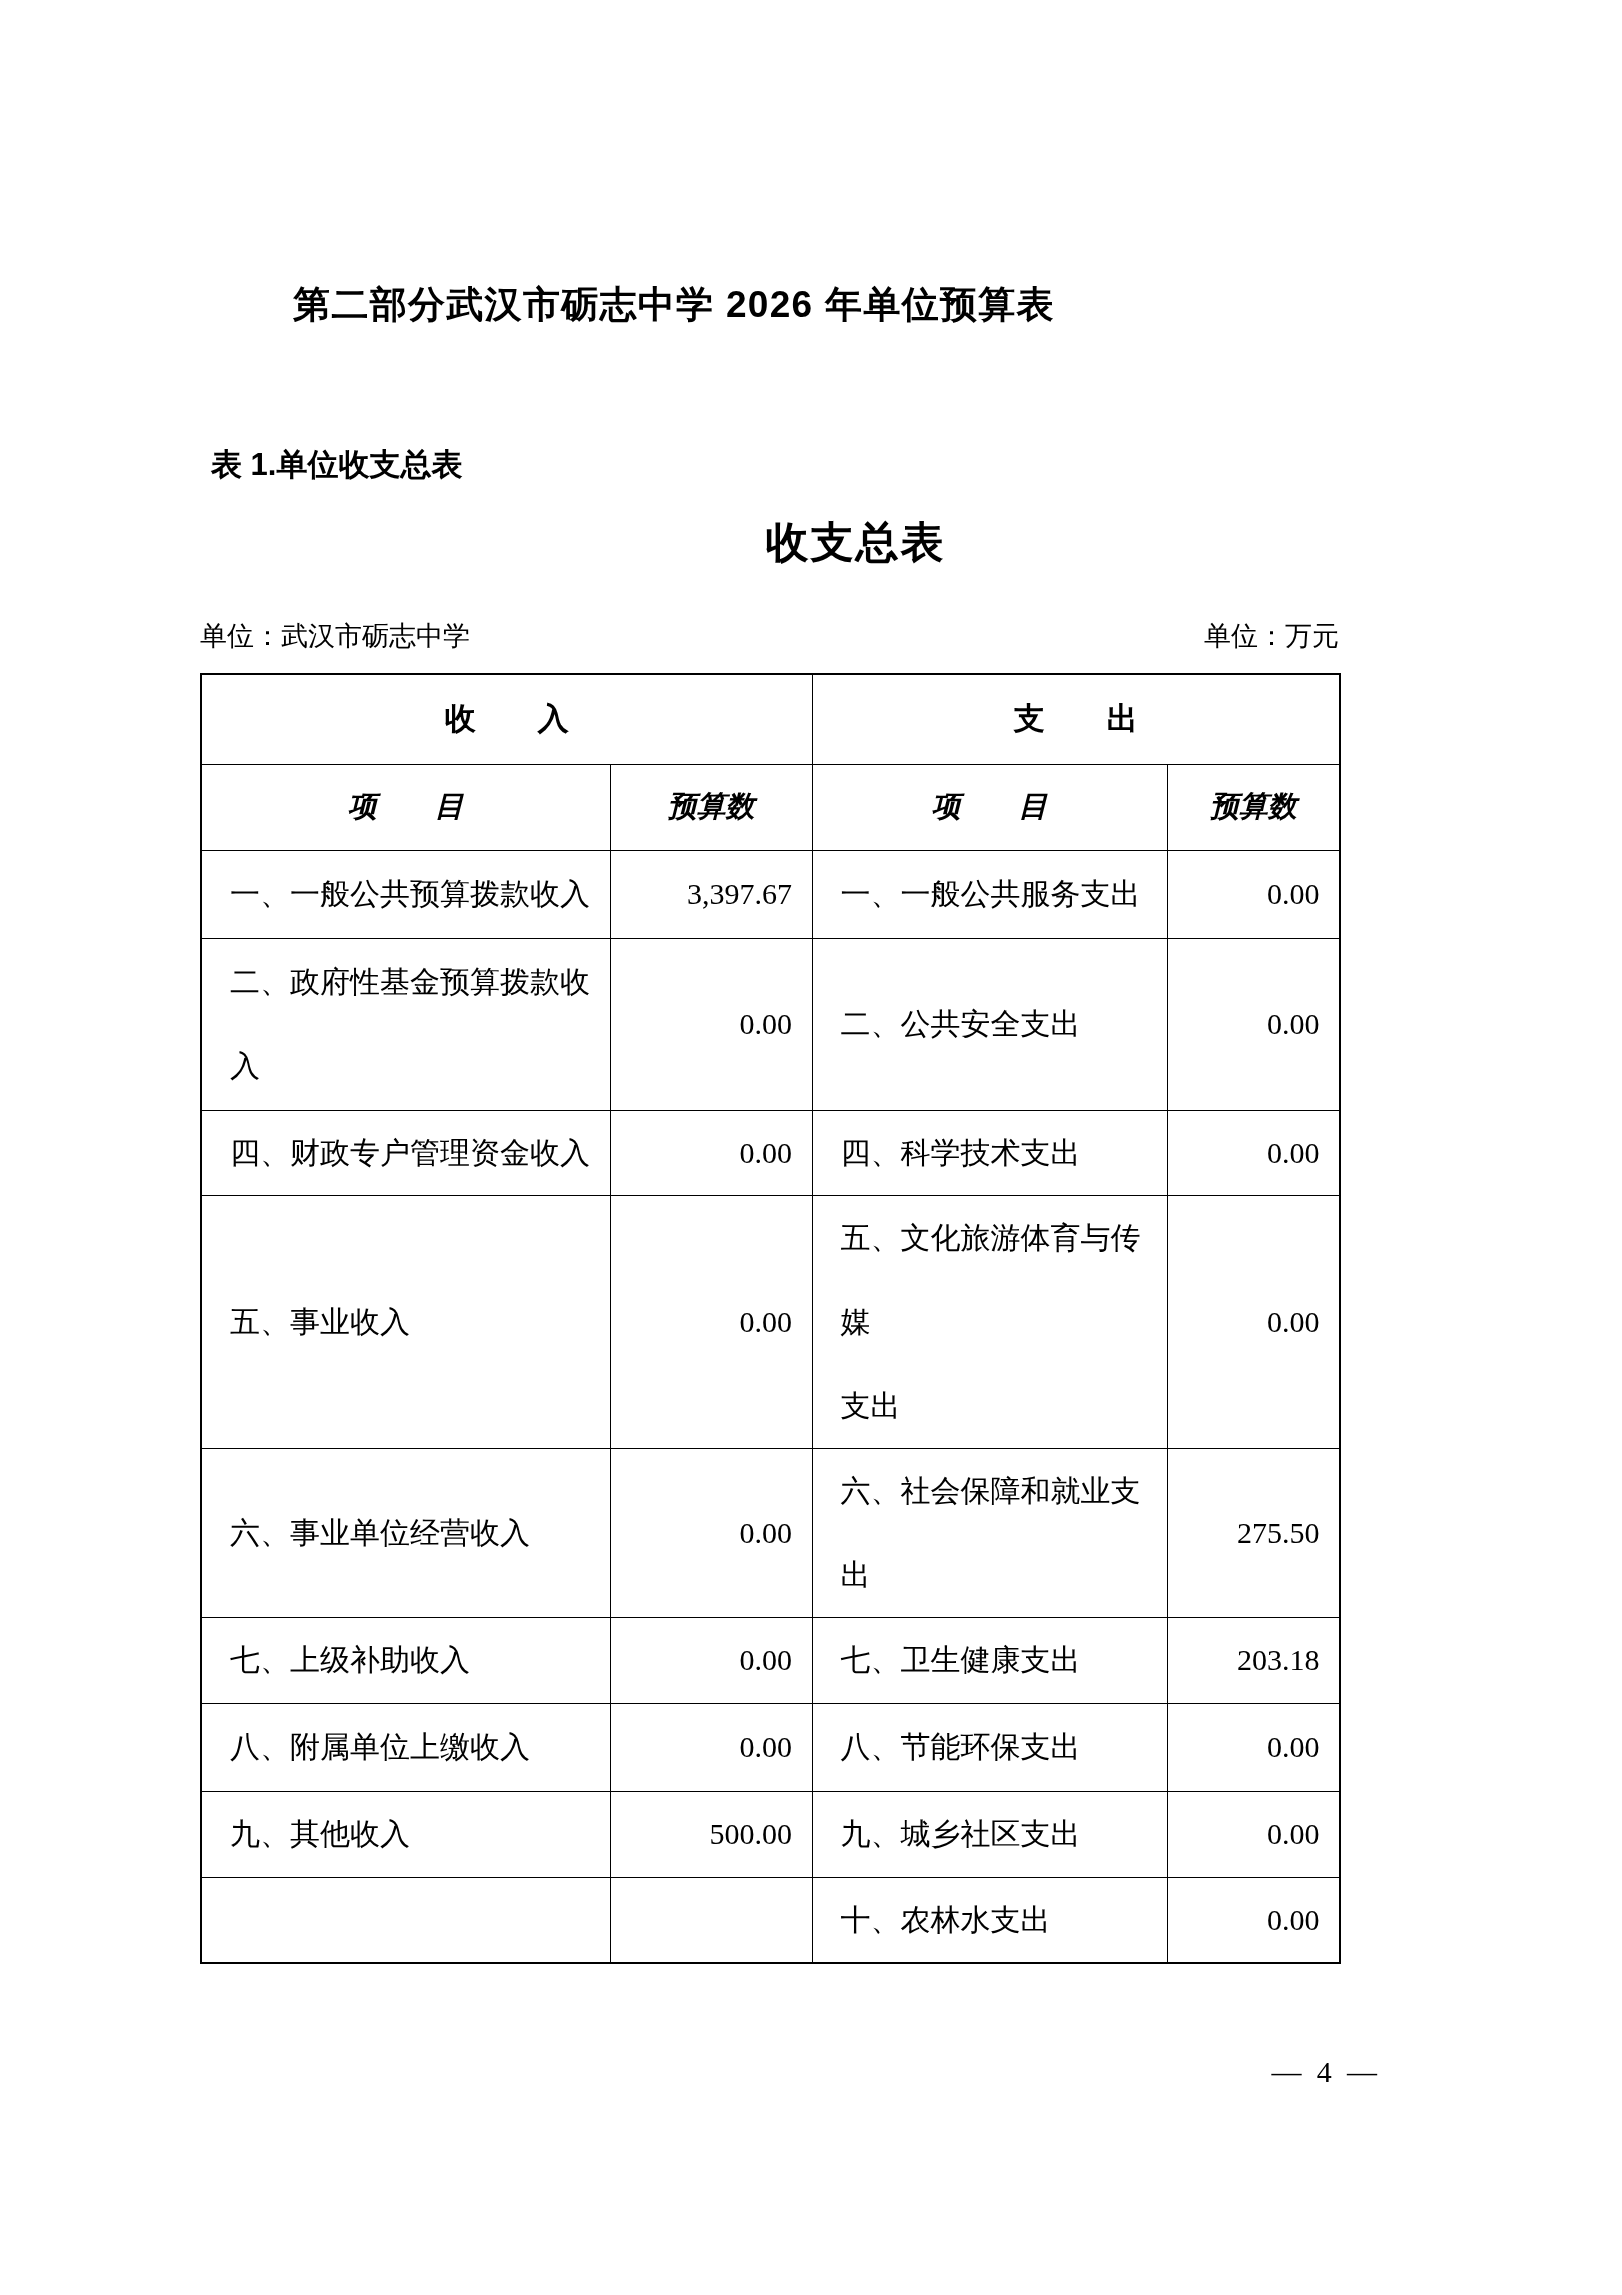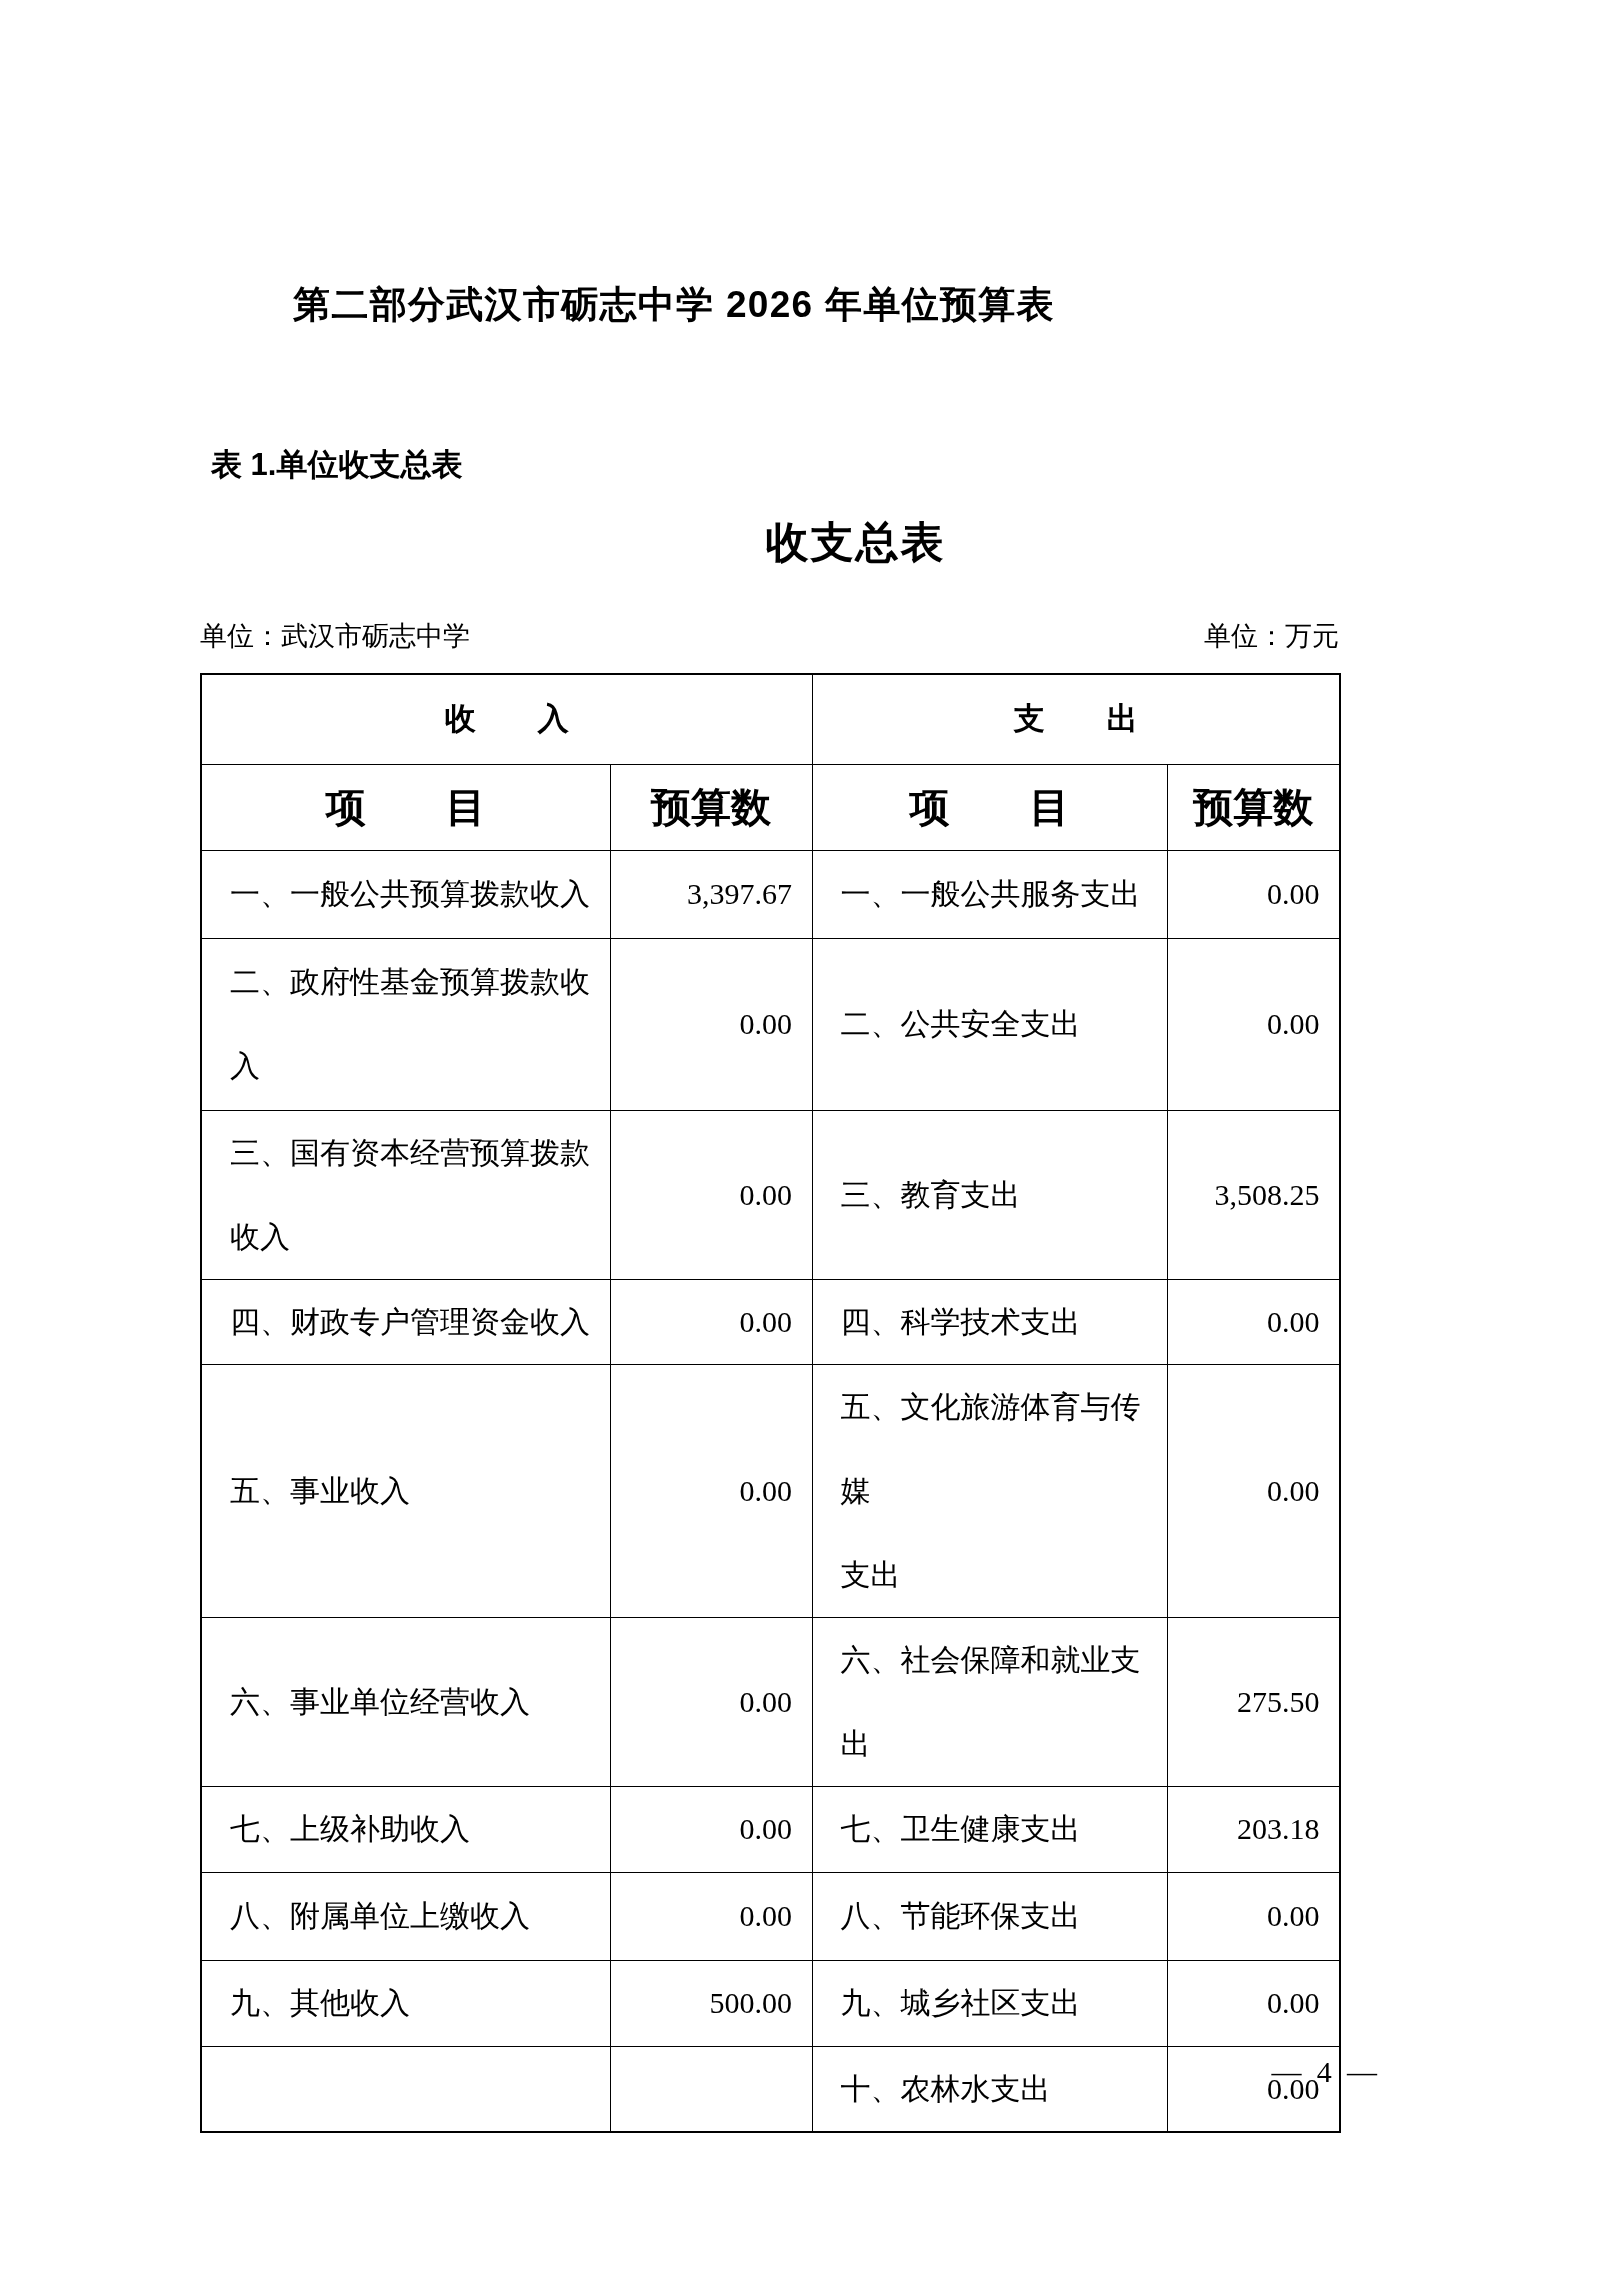--- a/index.html
+++ b/index.html
@@ -57,21 +57,21 @@
   table.budget td {
     border: 1.3px solid #000;
     vertical-align: middle;
     overflow: hidden;
   }
   td.hdr {
     text-align: center;
     font-weight: 700;
   }
   tr.h1 td { font-size: 31px; }
-  tr.h2 td { font-size: 40px; }
+  tr.h2 td { font-size: 29px; font-style: italic; }
   td.item {
     text-align: left;
     padding-left: 28px;
     padding-right: 3.9px;
     white-space: pre-line;
     line-height: 84px;
   }
   td.val {
     text-align: right;
     padding-right: 19.6px;
@@ -120,27 +120,20 @@
       <td class="item">一、一般公共服务支出</td>
       <td class="val">0.00</td>
     </tr>
     <tr style="height:172px">
       <td class="item">二、政府性基金预算拨款收
 入</td>
       <td class="val">0.00</td>
       <td class="item">二、公共安全支出</td>
       <td class="val">0.00</td>
     </tr>
-    <tr style="height:168px">
-      <td class="item">三、国有资本经营预算拨款
-收入</td>
-      <td class="val">0.00</td>
-      <td class="item">三、教育支出</td>
-      <td class="val">3,508.25</td>
-    </tr>
     <tr style="height:85px">
       <td class="item">四、财政专户管理资金收入</td>
       <td class="val">0.00</td>
       <td class="item">四、科学技术支出</td>
       <td class="val">0.00</td>
     </tr>
     <tr style="height:171px">
       <td class="item">五、事业收入</td>
       <td class="val">0.00</td>
       <td class="item">五、文化旅游体育与传媒

